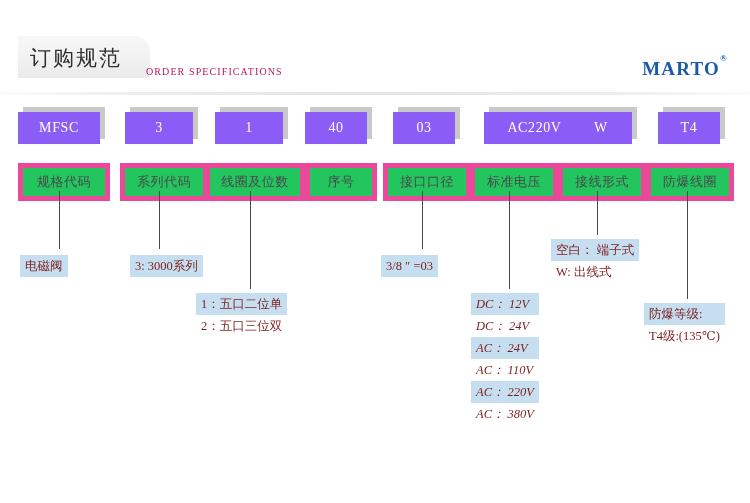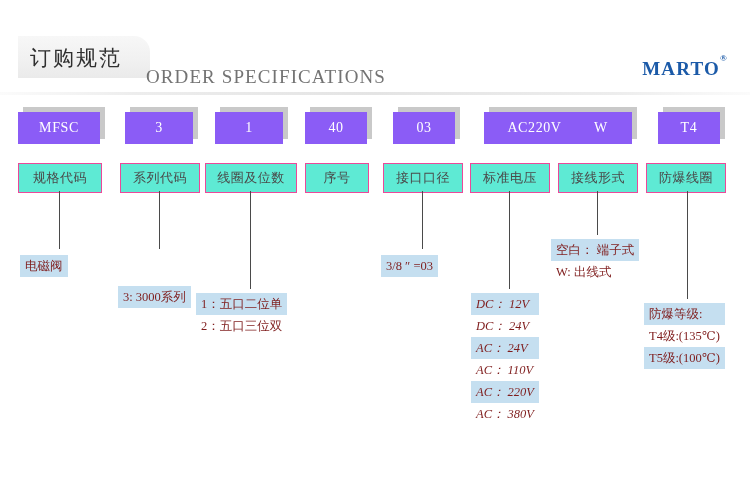--- a/index.html
+++ b/index.html
@@ -35,23 +35,23 @@
     left: 30px; top: 44px;
     font-size: 21px;
     letter-spacing: 2px;
     color: #2f2f2f;
     font-family: "DejaVu Serif", "Liberation Serif", serif;
     white-space: nowrap;
   }
   .title-en {
     position: absolute;
     left: 146px; top: 66px;
-    font-size: 19px;
+    font-size: 10px;
     letter-spacing: 1.1px;
-    color: #737373;
+    color: #be185d;
     white-space: nowrap;
   }
   .brand {
     position: absolute;
     right: 22px; top: 58px;
     font-size: 19px;
     font-weight: bold;
     letter-spacing: 1.2px;
     color: #1b5aa8;
     white-space: nowrap;
@@ -83,22 +83,22 @@
     box-shadow: 5px -5px 0 -0px #c9c9c9;
     z-index: 2;
     white-space: nowrap;
   }
 
   
   .label-box {
     position: absolute;
     top: 163px;
     height: 28px;
-    border: 1px solid #ec4899;
-    background: #5eead4;
+    border: 5px solid #ec4899;
+    background: #22c55e;
     color: #4a4a4a;
     font-size: 13px;
     letter-spacing: 0.5px;
     display: flex;
     align-items: center;
     justify-content: center;
     white-space: nowrap;
   }
 
   
@@ -139,21 +139,21 @@
 <div id="diagram">
     <div class="code-box" style="left: 18px; width: 82px;">MFSC</div>
     <div class="label-box" style="left: 18px; width: 82px;">规格代码</div>
     <div class="connector" style="left: 59px; top: 191px; height: 58px;"></div>
     <div class="detail-group" style="left: 20px; top: 255px;">
       <span class="detail-item hl">电磁阀</span>
     </div>
     <div class="code-box" style="left: 125px; width: 68px;">3</div>
     <div class="label-box" style="left: 120px; width: 78px;">系列代码</div>
     <div class="connector" style="left: 159px; top: 191px; height: 58px;"></div>
-    <div class="detail-group" style="left: 118px; top: 255px; margin-top: 31px;">
+    <div class="detail-group" style="left: 130px; top: 255px;">
       <span class="detail-item hl">3: 3000系列</span>
     </div>
     <div class="code-box" style="left: 215px; width: 68px;">1</div>
     <div class="label-box" style="left: 205px; width: 90px;">线圈及位数</div>
     <div class="connector" style="left: 250px; top: 191px; height: 98px;"></div>
     <div class="detail-group" style="left: 196px; top: 293px;">
       <span class="detail-item hl">1：五口二位单</span>
       <span class="detail-item">2：五口三位双</span>
     </div>
     <div class="code-box" style="left: 305px; width: 62px;">40</div>
@@ -181,15 +181,14 @@
     <div class="detail-group" style="left: 551px; top: 239px;">
       <span class="detail-item hl">空白： 端子式</span>
       <span class="detail-item">W: 出线式</span>
     </div>
     <div class="code-box" style="left: 658px; width: 62px;">T4</div>
     <div class="label-box" style="left: 646px; width: 78px;">防爆线圈</div>
     <div class="connector" style="left: 687px; top: 191px; height: 108px;"></div>
     <div class="detail-group" style="left: 644px; top: 303px;">
       <span class="detail-item hl">防爆等级:</span>
       <span class="detail-item">T4级:(135℃)</span>
-      <span class="detail-item hl">T5级:(100℃)</span>
     </div>
   </div>
 
 </body></html>

